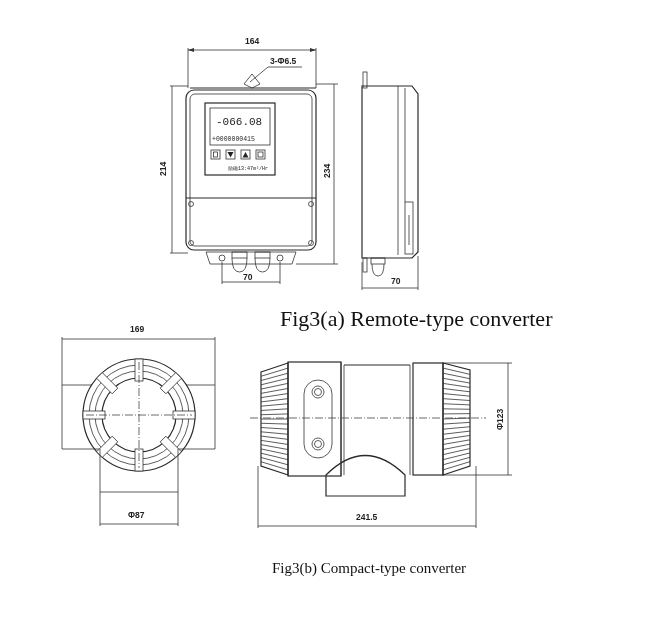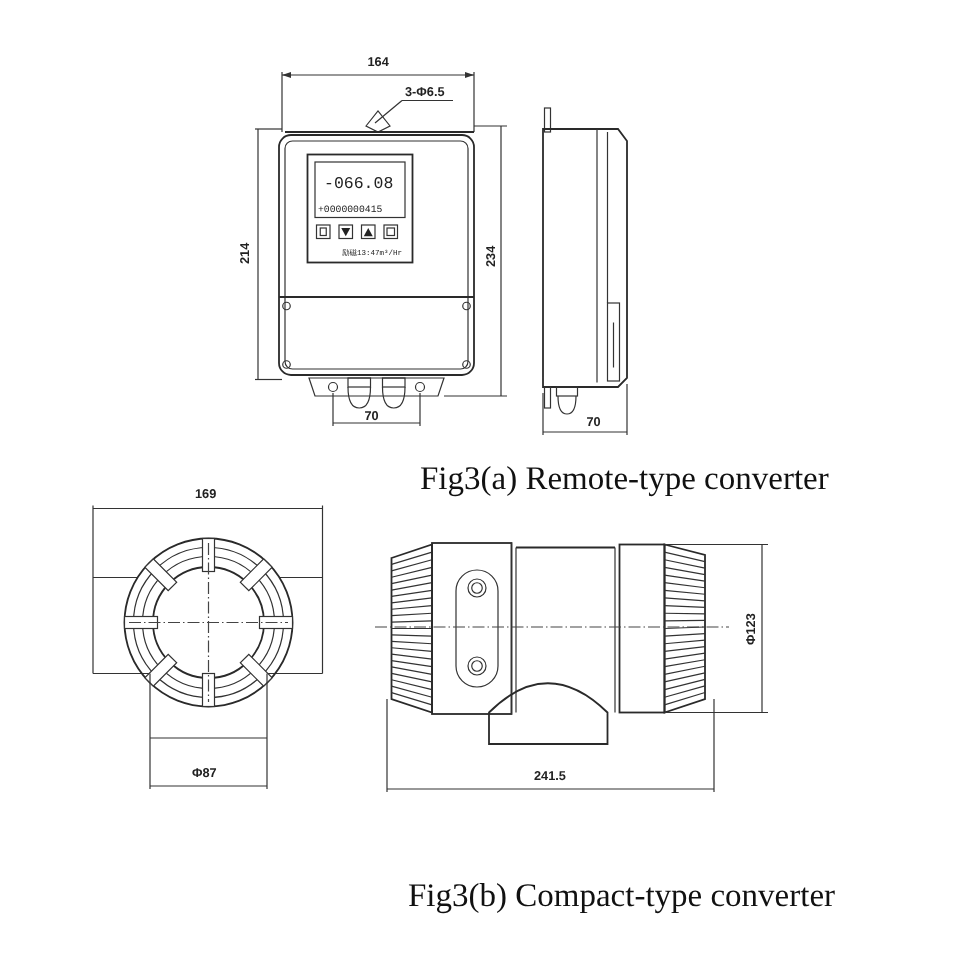--- a/index.html
+++ b/index.html
@@ -6,21 +6,21 @@
     body { width: 645px; height: 637px; position: relative; overflow: hidden; }
     svg { position: absolute; left: 0; top: 0; }
     .ln { stroke: #2a2a2a; fill: none; stroke-width: 1.2; }
     .thin { stroke: #333; fill: none; stroke-width: 0.8; }
     .dim { stroke: #333; fill: none; stroke-width: 0.8; }
     .cl { stroke: #444; fill: none; stroke-width: 0.8; stroke-dasharray: 8 2 1 2; }
     .dimtxt { font-family: "Liberation Sans", sans-serif; font-size: 8.5px; fill: #222; font-weight: bold; }
     .lcd { font-family: "Liberation Mono", monospace; fill: #222; }
     .caption { position: absolute; font-family: "Liberation Serif", serif; color: #111; white-space: nowrap; }
     #cap-a { left: 236px; top: 306px; font-size: 22px; margin-left: 44px; }
-    #cap-b { left: 272px; top: 584px; font-size: 22px; }
+    #cap-b { left: 272px; top: 560px; font-size: 15px; }
   </style>
 </head>
 <body>
 
 <svg width="645" height="637" viewBox="0 0 645 637">
 
   <g>
 
     <g>
       <line class="dim" x1="188" y1="48" x2="188" y2="88"></line>

